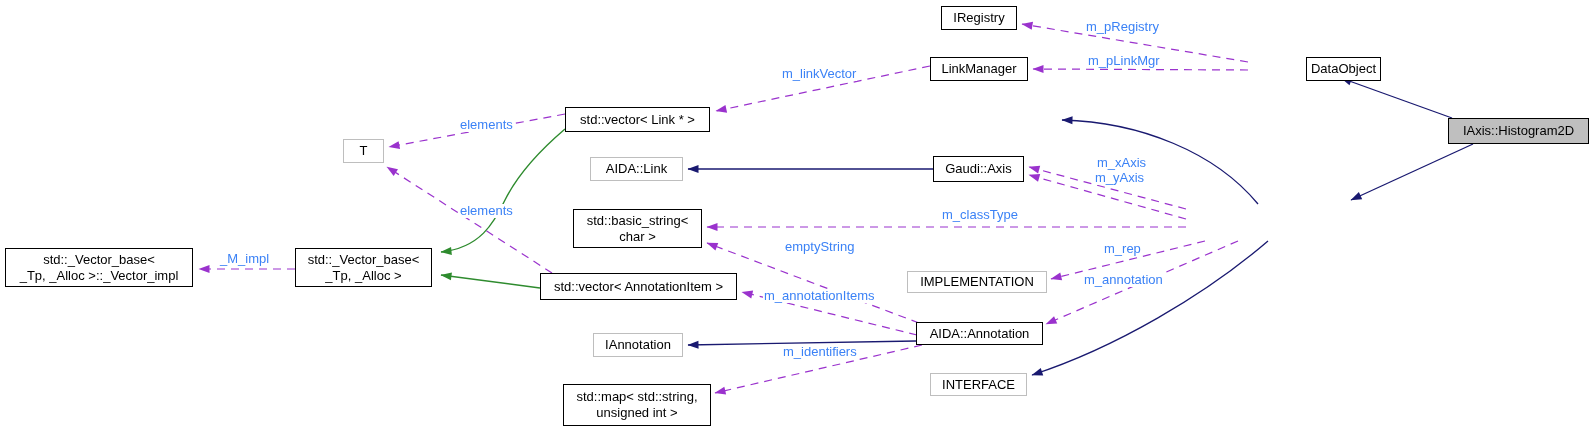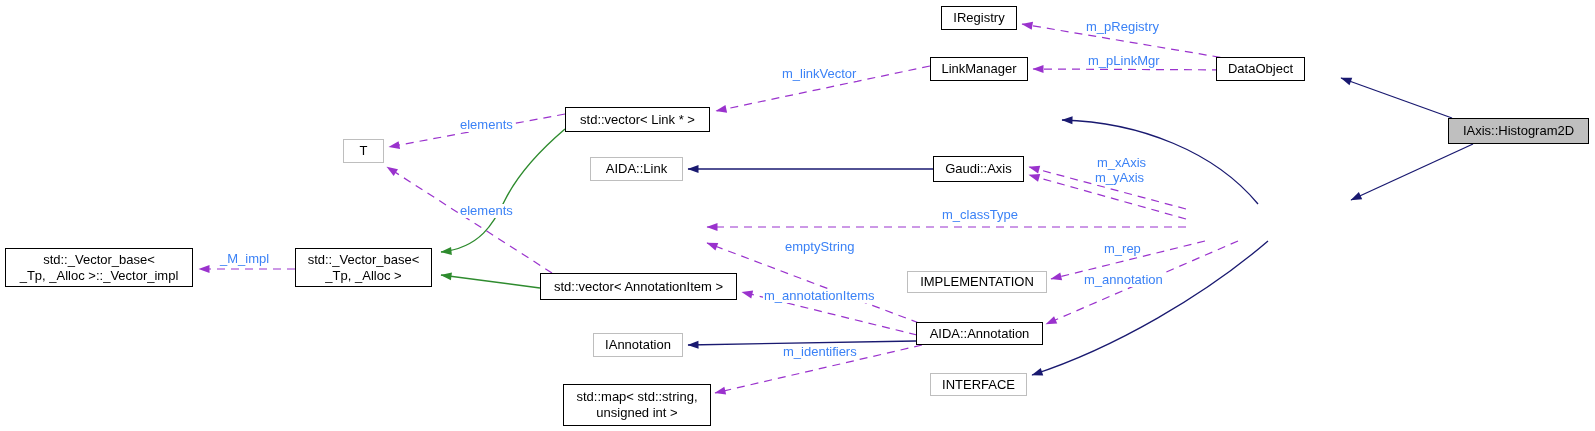--- a/index.html
+++ b/index.html
@@ -66,24 +66,26 @@
     <path class="edge inherit" d="M1268,241 C1205,295 1115,348 1032,375" marker-end="url(#arr-b)"></path>
     <path class="edge inherit" d="M933,169 L688,169" marker-end="url(#arr-b)"></path>
     <path class="edge inherit" d="M916,341 L688,345" marker-end="url(#arr-b)"></path>
 
     <path class="edge stl" d="M565,129 C538,152 517,176 505,200 C494,223 480,248 441,252" marker-end="url(#arr-g)"></path>
     <path class="edge stl" d="M540,288 L441,275" marker-end="url(#arr-g)"></path>
   </svg>
 
   <div class="node" style="left:941px;top:6px;width:76px;height:24px">IRegistry</div>
   <div class="node" style="left:930px;top:57px;width:98px;height:24px">LinkManager</div>
-  <div class="node" style="left:1216px;top:57px;width:89px;height:24px">DataObject</div>
+  <div class="node" style="left:1306px;top:57px;width:75px;height:24px">DataObject</div>
   <div class="node" style="left:565px;top:107px;width:145px;height:25px">std::vector&lt; Link * &gt;</div>
   <div class="node gray" style="left:590px;top:157px;width:93px;height:24px">AIDA::Link</div>
   <div class="node b15" style="left:933px;top:156px;width:91px;height:26px">Gaudi::Axis</div>
+  <div class="node" style="left:573px;top:209px;width:129px;height:39px">std::basic_string&lt;
+char &gt;</div>
   <div class="node focus" style="left:1448px;top:118px;width:141px;height:26px">IAxis::Histogram2D</div>
   <div class="node gray" style="left:907px;top:271px;width:140px;height:22px">IMPLEMENTATION</div>
   <div class="node" style="left:540px;top:273px;width:197px;height:27px">std::vector&lt; AnnotationItem &gt;</div>
   <div class="node gray" style="left:343px;top:139px;width:41px;height:24px">T</div>
   <div class="node" style="left:5px;top:248px;width:188px;height:39px">std::_Vector_base&lt;
 _Tp, _Alloc &gt;::_Vector_impl</div>
   <div class="node" style="left:295px;top:248px;width:137px;height:39px">std::_Vector_base&lt;
 _Tp, _Alloc &gt;</div>
   <div class="node b15" style="left:916px;top:322px;width:127px;height:23px">AIDA::Annotation</div>
   <div class="node gray" style="left:593px;top:333px;width:90px;height:24px">IAnnotation</div>

